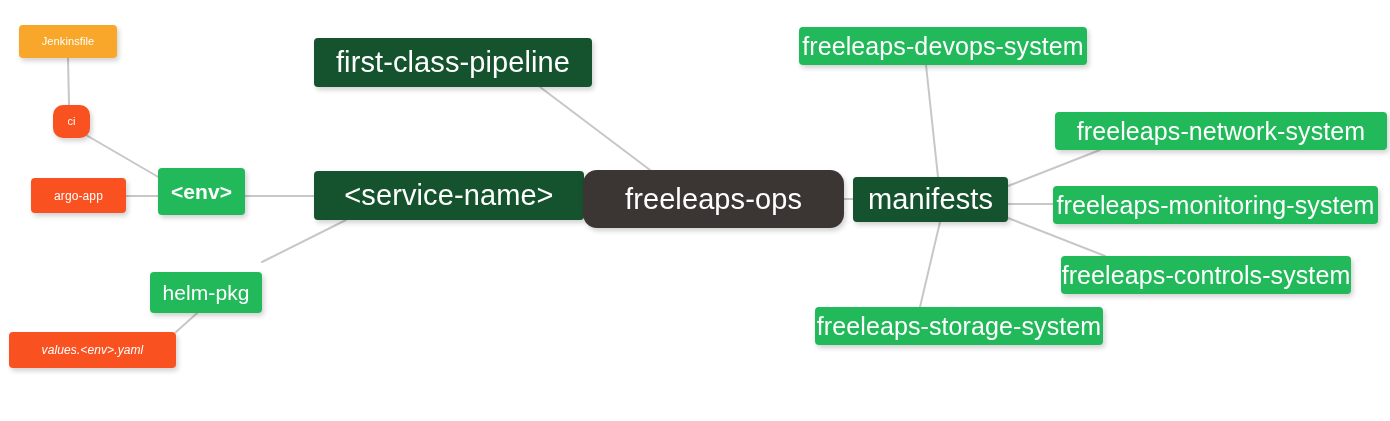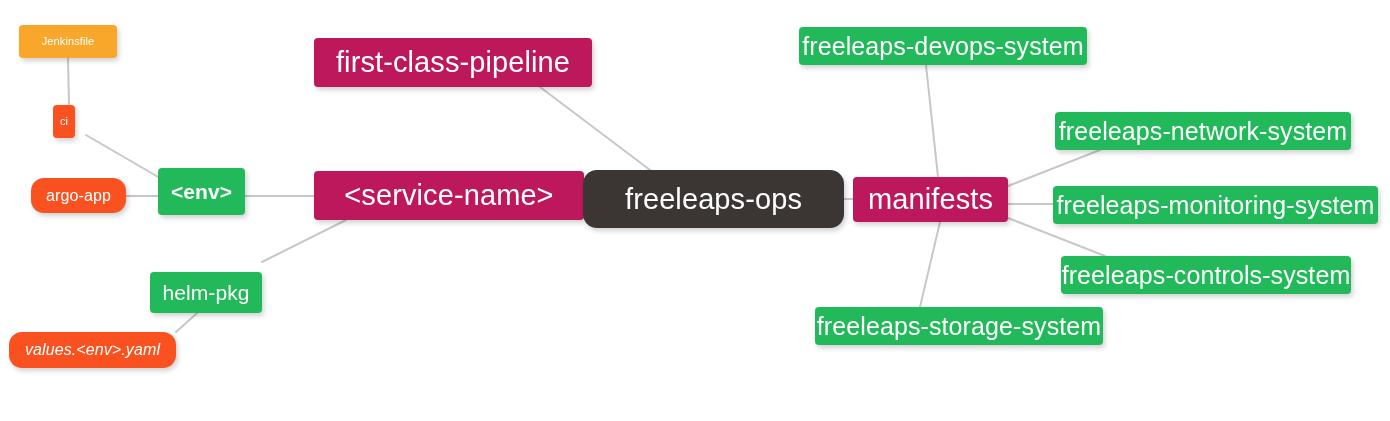--- a/index.html
+++ b/index.html
@@ -44,36 +44,36 @@
     line-height: 1;
     letter-spacing: 0.1px;
     user-select: none;
   }
   .node-root {
     background: #3b3633;
     font-size: 29px;
     border-radius: 14px;
   }
   .node-blue {
-    background: #be185d;
+    background: #14532d;
   }
   .node-green {
     background: #22b95a;
     text-align: center;
   }
   .node-orange {
     background: #f9a72b;
   }
   .node-red {
     background: #f9511f;
   }
   .size-xl { font-size: 29px; }
   .size-lg { font-size: 25px; }
   .size-md { font-size: 21px; }
-  .size-sm { font-size: 16px; border-radius: 13px; }
+  .size-sm { font-size: 12px; }
   .size-xs { font-size: 11px; }
 </style>
 </head>
 <body>
 
 <div id="mindmap">
 
   <svg id="edge-layer" viewBox="0 0 1390 421" width="1390" height="421">
       <line x1="68" y1="58" x2="69" y2="105" class="edge" stroke="#c7c7c7"></line>
       <line x1="86" y1="135" x2="160" y2="178" class="edge" stroke="#c7c7c7"></line>
@@ -88,21 +88,21 @@
       <line x1="1008" y1="186" x2="1100" y2="150" class="edge" stroke="#c7c7c7"></line>
       <line x1="1008" y1="204" x2="1053" y2="204" class="edge" stroke="#c7c7c7"></line>
       <line x1="1008" y1="218" x2="1105" y2="256" class="edge" stroke="#c7c7c7"></line>
       <line x1="940" y1="222" x2="920" y2="307" class="edge" stroke="#c7c7c7"></line>
     </svg>
 
   <div id="node-layer">
       <div class="node node-orange size-xs" style="left: 19px; top: 25px; width: 98px; height: 33px;">
         <span>Jenkinsfile</span>
       </div>
-      <div class="node node-red size-xs" style="left: 53px; top: 105px; width: 22px; height: 33px;">
+      <div class="node node-red size-xs" style="left: 53px; top: 105px; width: 37px; height: 33px; border-radius: 10px;">
         <span>ci</span>
       </div>
       <div class="node node-red size-sm" style="left: 31px; top: 178px; width: 95px; height: 35px;">
         <span>argo-app</span>
       </div>
       <div class="node node-green size-md" style="left: 158px; top: 168px; width: 87px; height: 47px; font-weight: bold;">
         <span>&lt;env&gt;</span>
       </div>
       <div class="node node-green size-md" style="left: 150px; top: 272px; width: 112px; height: 41px;">
         <span>helm-pkg</span>
@@ -118,21 +118,21 @@
       </div>
       <div class="node node-root size-xl" style="left: 583px; top: 170px; width: 261px; height: 58px;">
         <span>freeleaps-ops</span>
       </div>
       <div class="node node-blue size-xl" style="left: 853px; top: 177px; width: 155px; height: 45px;">
         <span>manifests</span>
       </div>
       <div class="node node-green size-lg" style="left: 799px; top: 27px; width: 288px; height: 38px;">
         <span>freeleaps-devops-system</span>
       </div>
-      <div class="node node-green size-lg" style="left: 1055px; top: 112px; width: 296px; height: 38px;">
+      <div class="node node-green size-lg" style="left: 1055px; top: 112px; width: 332px; height: 38px;">
         <span>freeleaps-network-system</span>
       </div>
       <div class="node node-green size-lg" style="left: 1053px; top: 186px; width: 325px; height: 38px;">
         <span>freeleaps-monitoring-system</span>
       </div>
       <div class="node node-green size-lg" style="left: 1061px; top: 256px; width: 290px; height: 38px;">
         <span>freeleaps-controls-system</span>
       </div>
       <div class="node node-green size-lg" style="left: 815px; top: 307px; width: 288px; height: 38px;">
         <span>freeleaps-storage-system</span>

